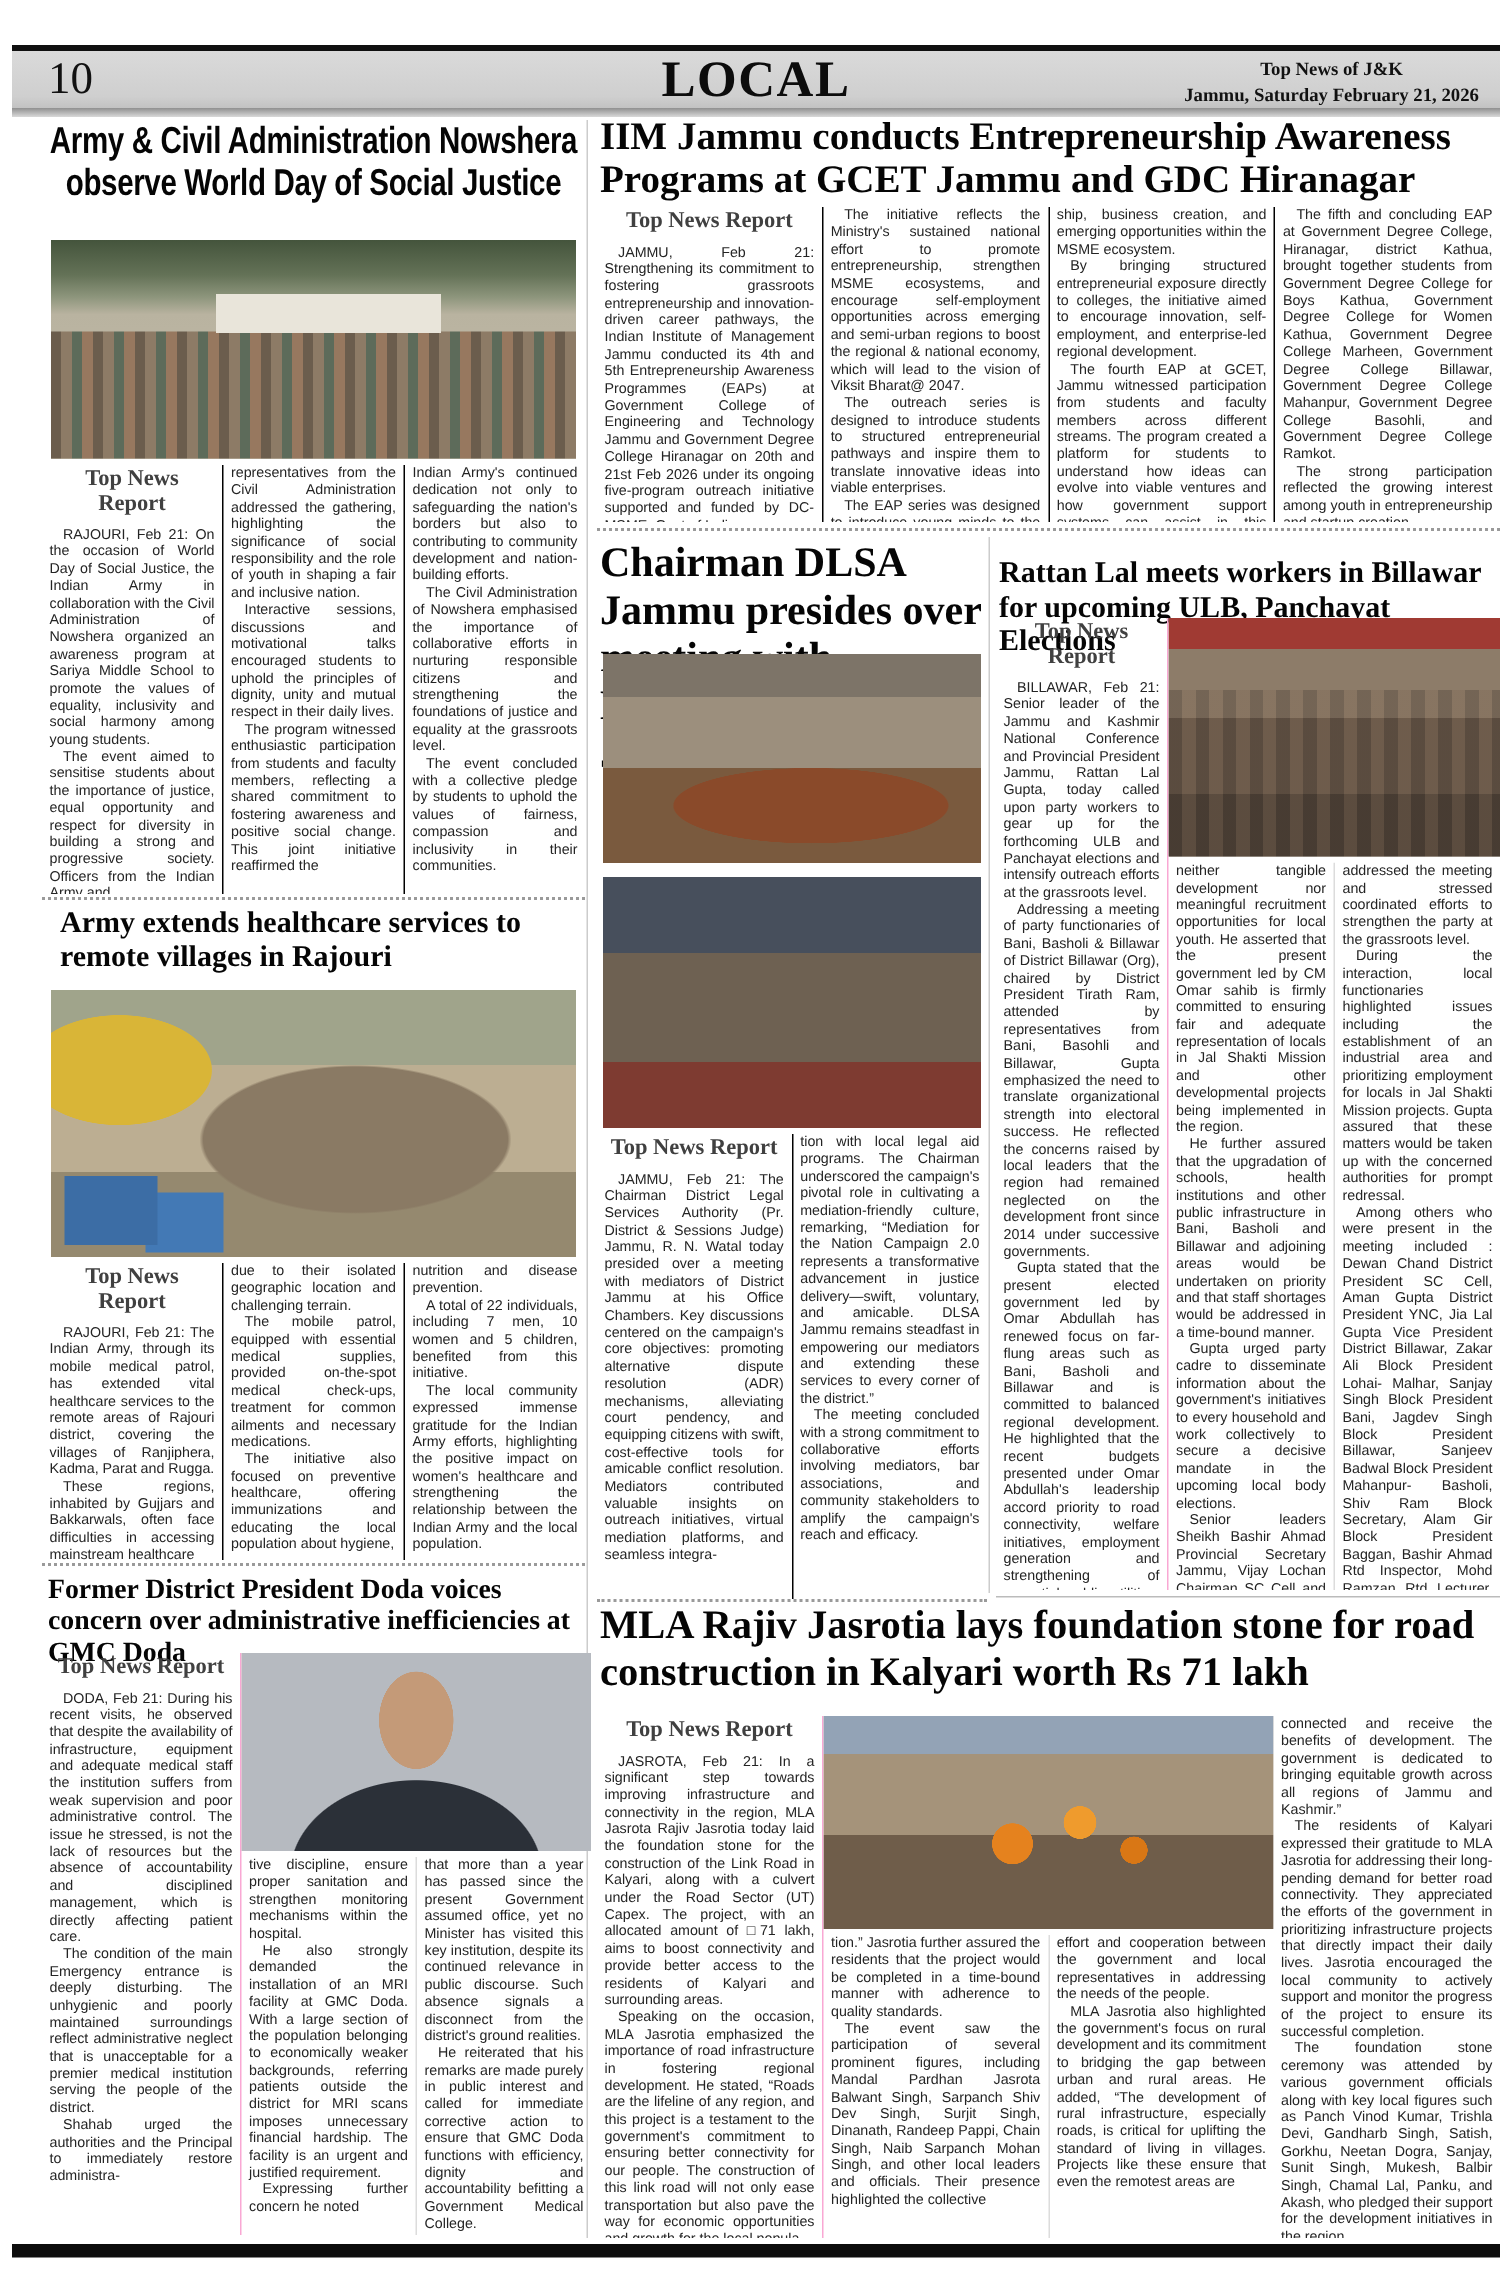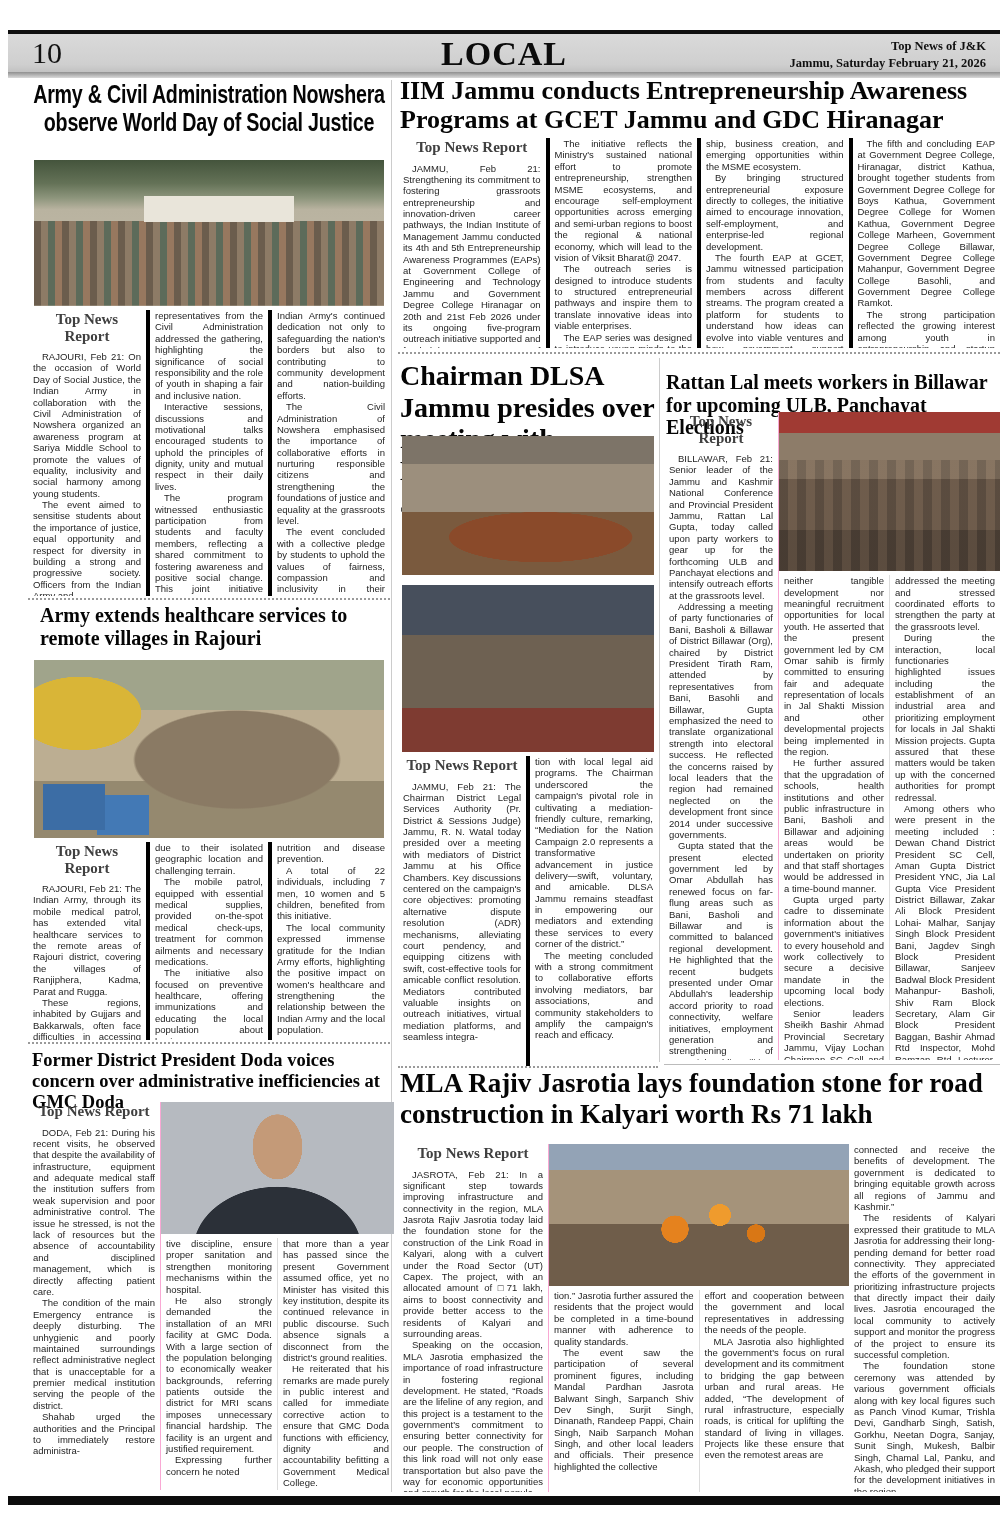--- a/index.html
+++ b/index.html
@@ -6,42 +6,42 @@
   #page{position:relative;width:1008px;height:1517px;background:#ffffff;overflow:hidden;
         font-family:"Liberation Sans",sans-serif;color:#1c1c1c;}
   .abs{position:absolute;}
 
   
   .hdr-bar{position:absolute;background:#101010;}
   .band{position:absolute;background:linear-gradient(180deg,#dadada 0%,#cfcfcf 80%,#c2c2c2 100%);}
   .pagenum{position:absolute;font:400 30px/1 "Liberation Serif",serif;color:#111;}
   .local-title{position:absolute;text-align:center;font:700 34px/1 "Liberation Serif",serif;
                letter-spacing:1px;color:#0c0c0c;}
-  .mast{position:absolute;font:700 12.5px/1.35 "Liberation Serif",serif;color:#111;text-align:right;}
+  .mast{position:absolute;font:700 12.5px/1.35 "Liberation Serif",serif;color:#111;text-align:center;}
   .band-shadow{position:absolute;background:linear-gradient(180deg,#8f8f8f,#d9d9d9);}
   .botbar{position:absolute;background:#0d0d0d;}
 
   
   .vline{position:absolute;width:1px;background:#cccccc;}
   .dotted{position:absolute;height:0;border-top:2px dotted #9a9a9a;}
   .thinline{position:absolute;height:1px;background:#bbbbbb;}
 
   
   .hl-serif{position:absolute;margin:0;font-family:"Liberation Serif",serif;font-weight:700;
             color:#050505;line-height:1.13;}
   .hl-cond{position:absolute;margin:0;}
   .cond-inner{display:block;width:460px;margin-left:-49px;transform:scaleX(0.787);
               transform-origin:50% 50%;font:700 25px/1.12 "Liberation Sans",sans-serif;
               letter-spacing:-.3px;text-align:center;color:#050505;}
 
   
   .cols{position:absolute;display:flex;overflow:hidden;align-items:stretch;}
   .col{flex:1 1 0;padding:0 5px;overflow:hidden;text-align:justify;
        font-size:9.5px;line-height:1.2;color:#242424;}
-  .col + .col{border-left:4px solid #000000;}
+  .col + .col{border-left:1px solid #000000;}
   .colgroup{display:flex;flex-direction:column;flex:1 1 0;border-left:1px solid #f9a8d4;overflow:hidden;}
   .colgroup .inner{display:flex;flex:1 1 auto;overflow:hidden;}
   .colgroup .inner .col{border-left:none;}
   .colgroup .inner .col + .col{border-left:1px solid #dcdcdc;}
   .col p{margin:0;text-indent:9px;}
   .col p.cont{text-indent:0;}
   .kicker{font:700 15px/1.1 "Liberation Serif",serif;color:#404040;text-align:center;
           margin:1px 0 7px;}
 
   

